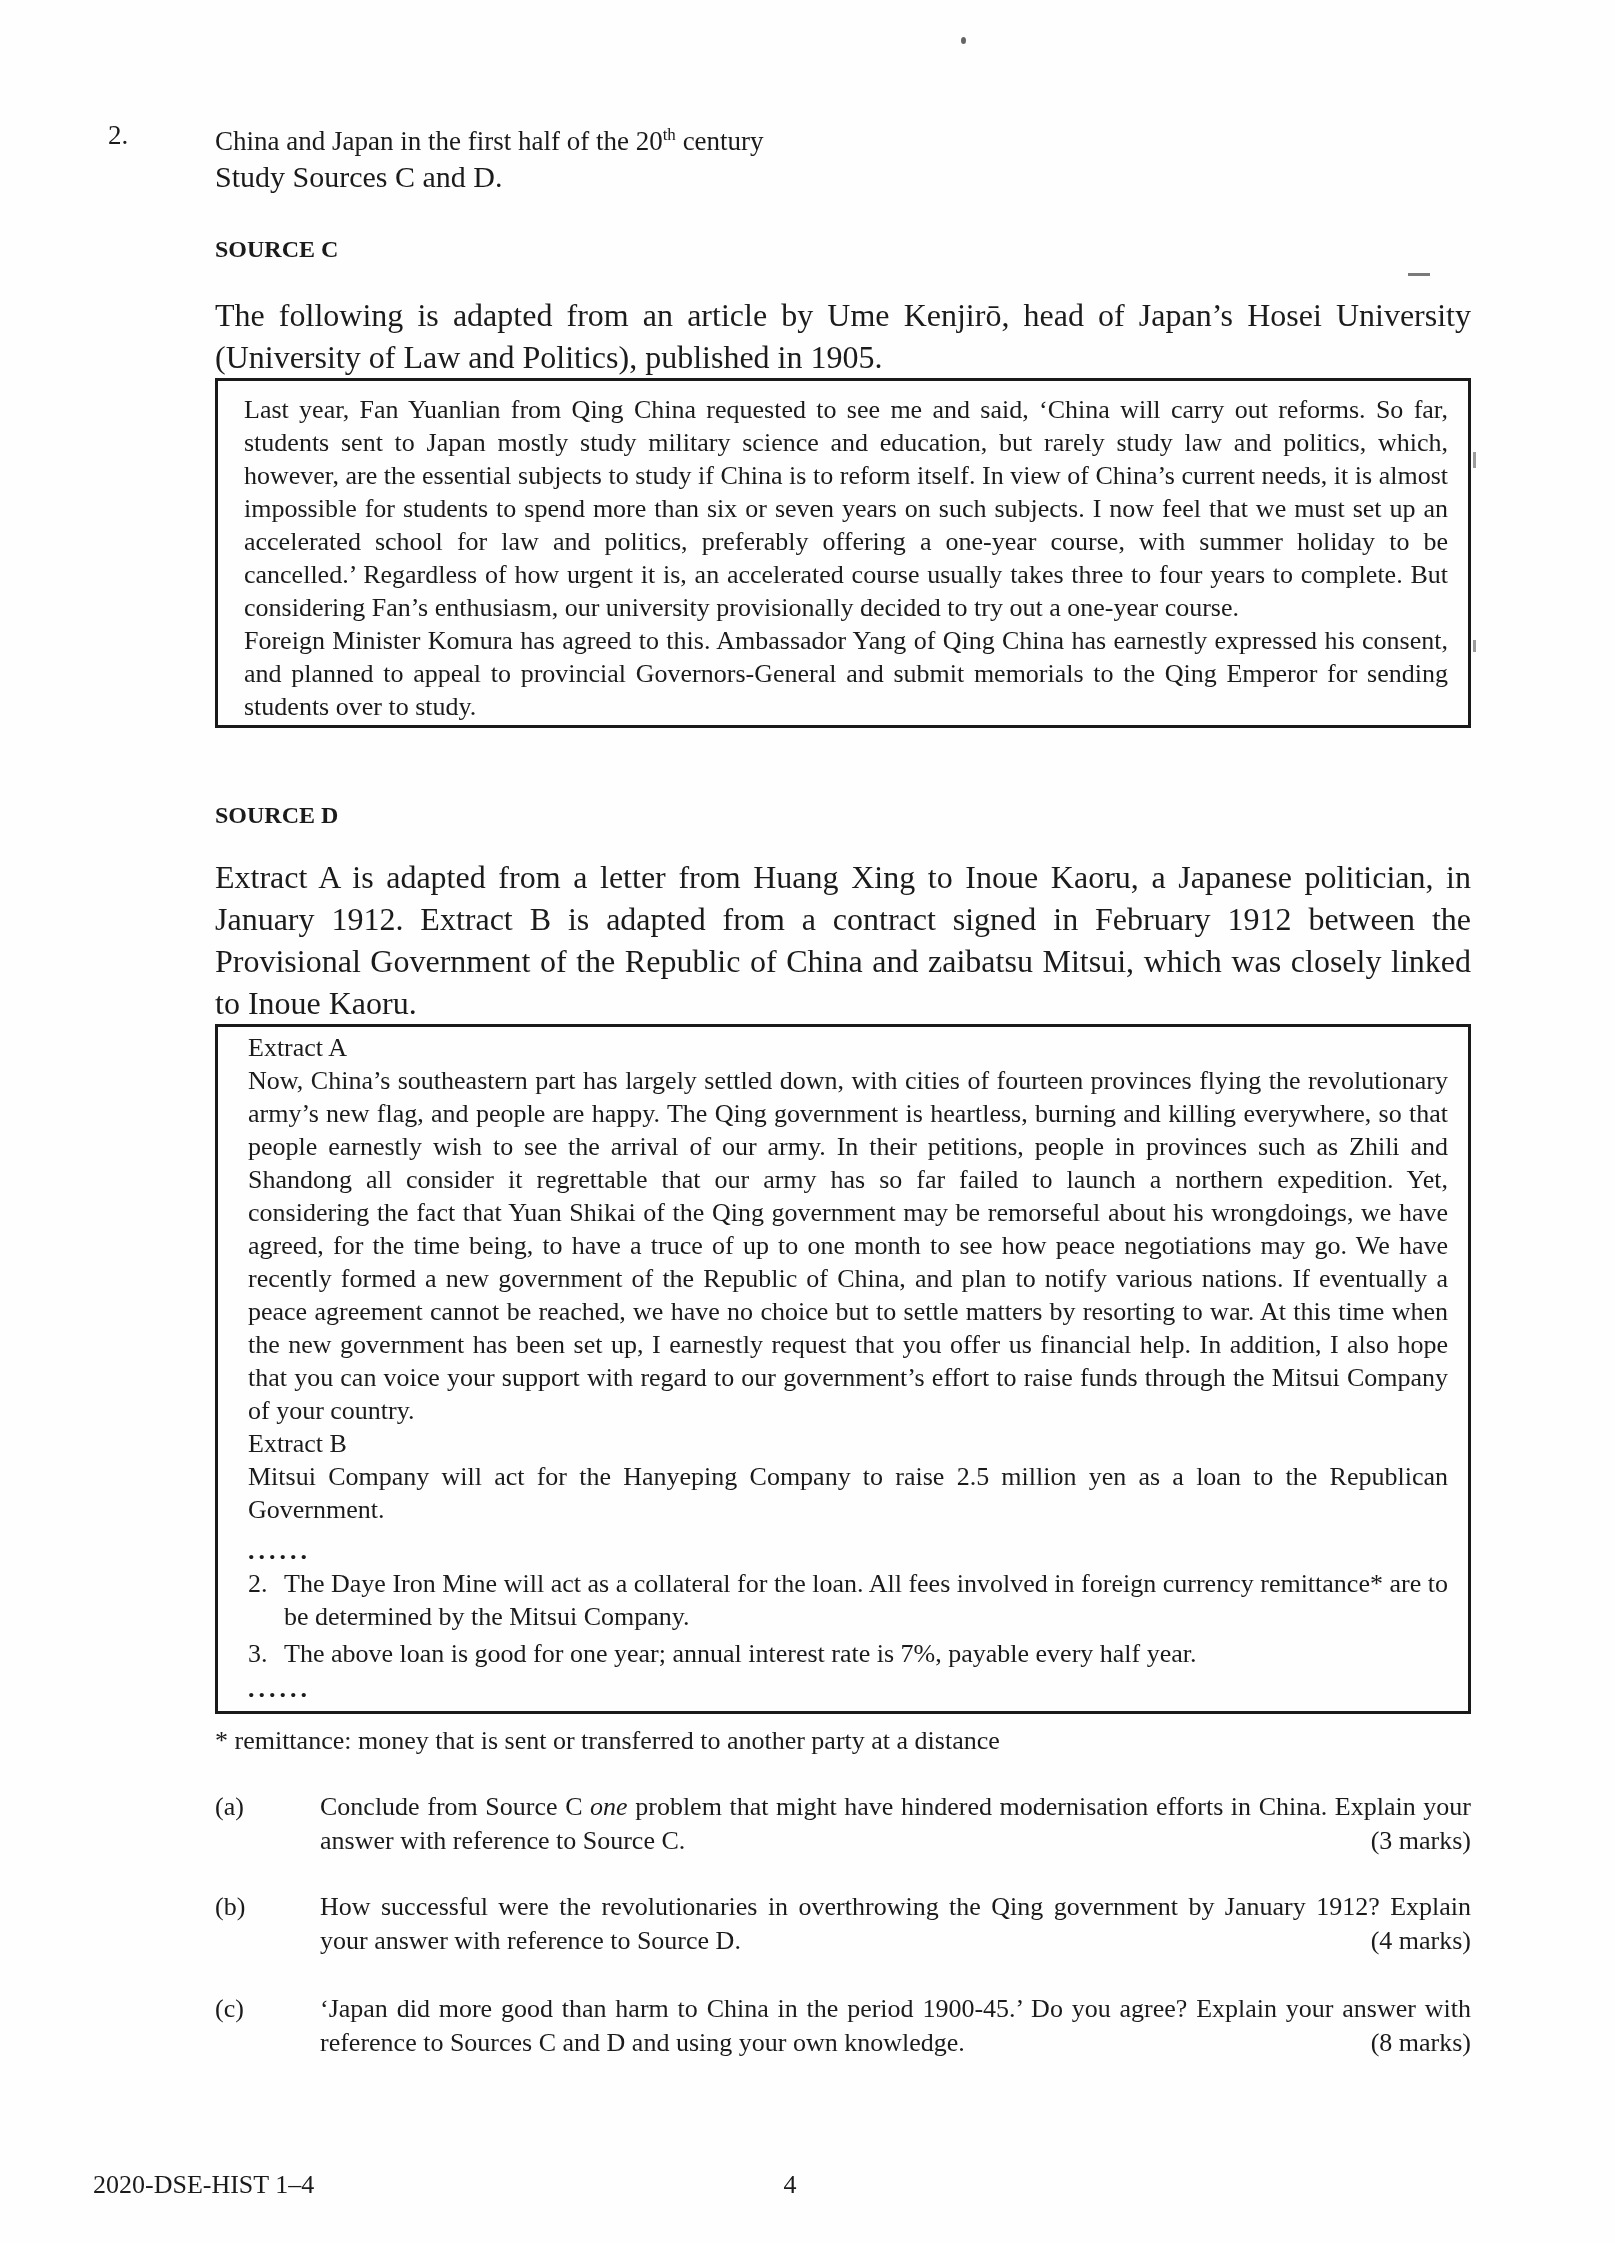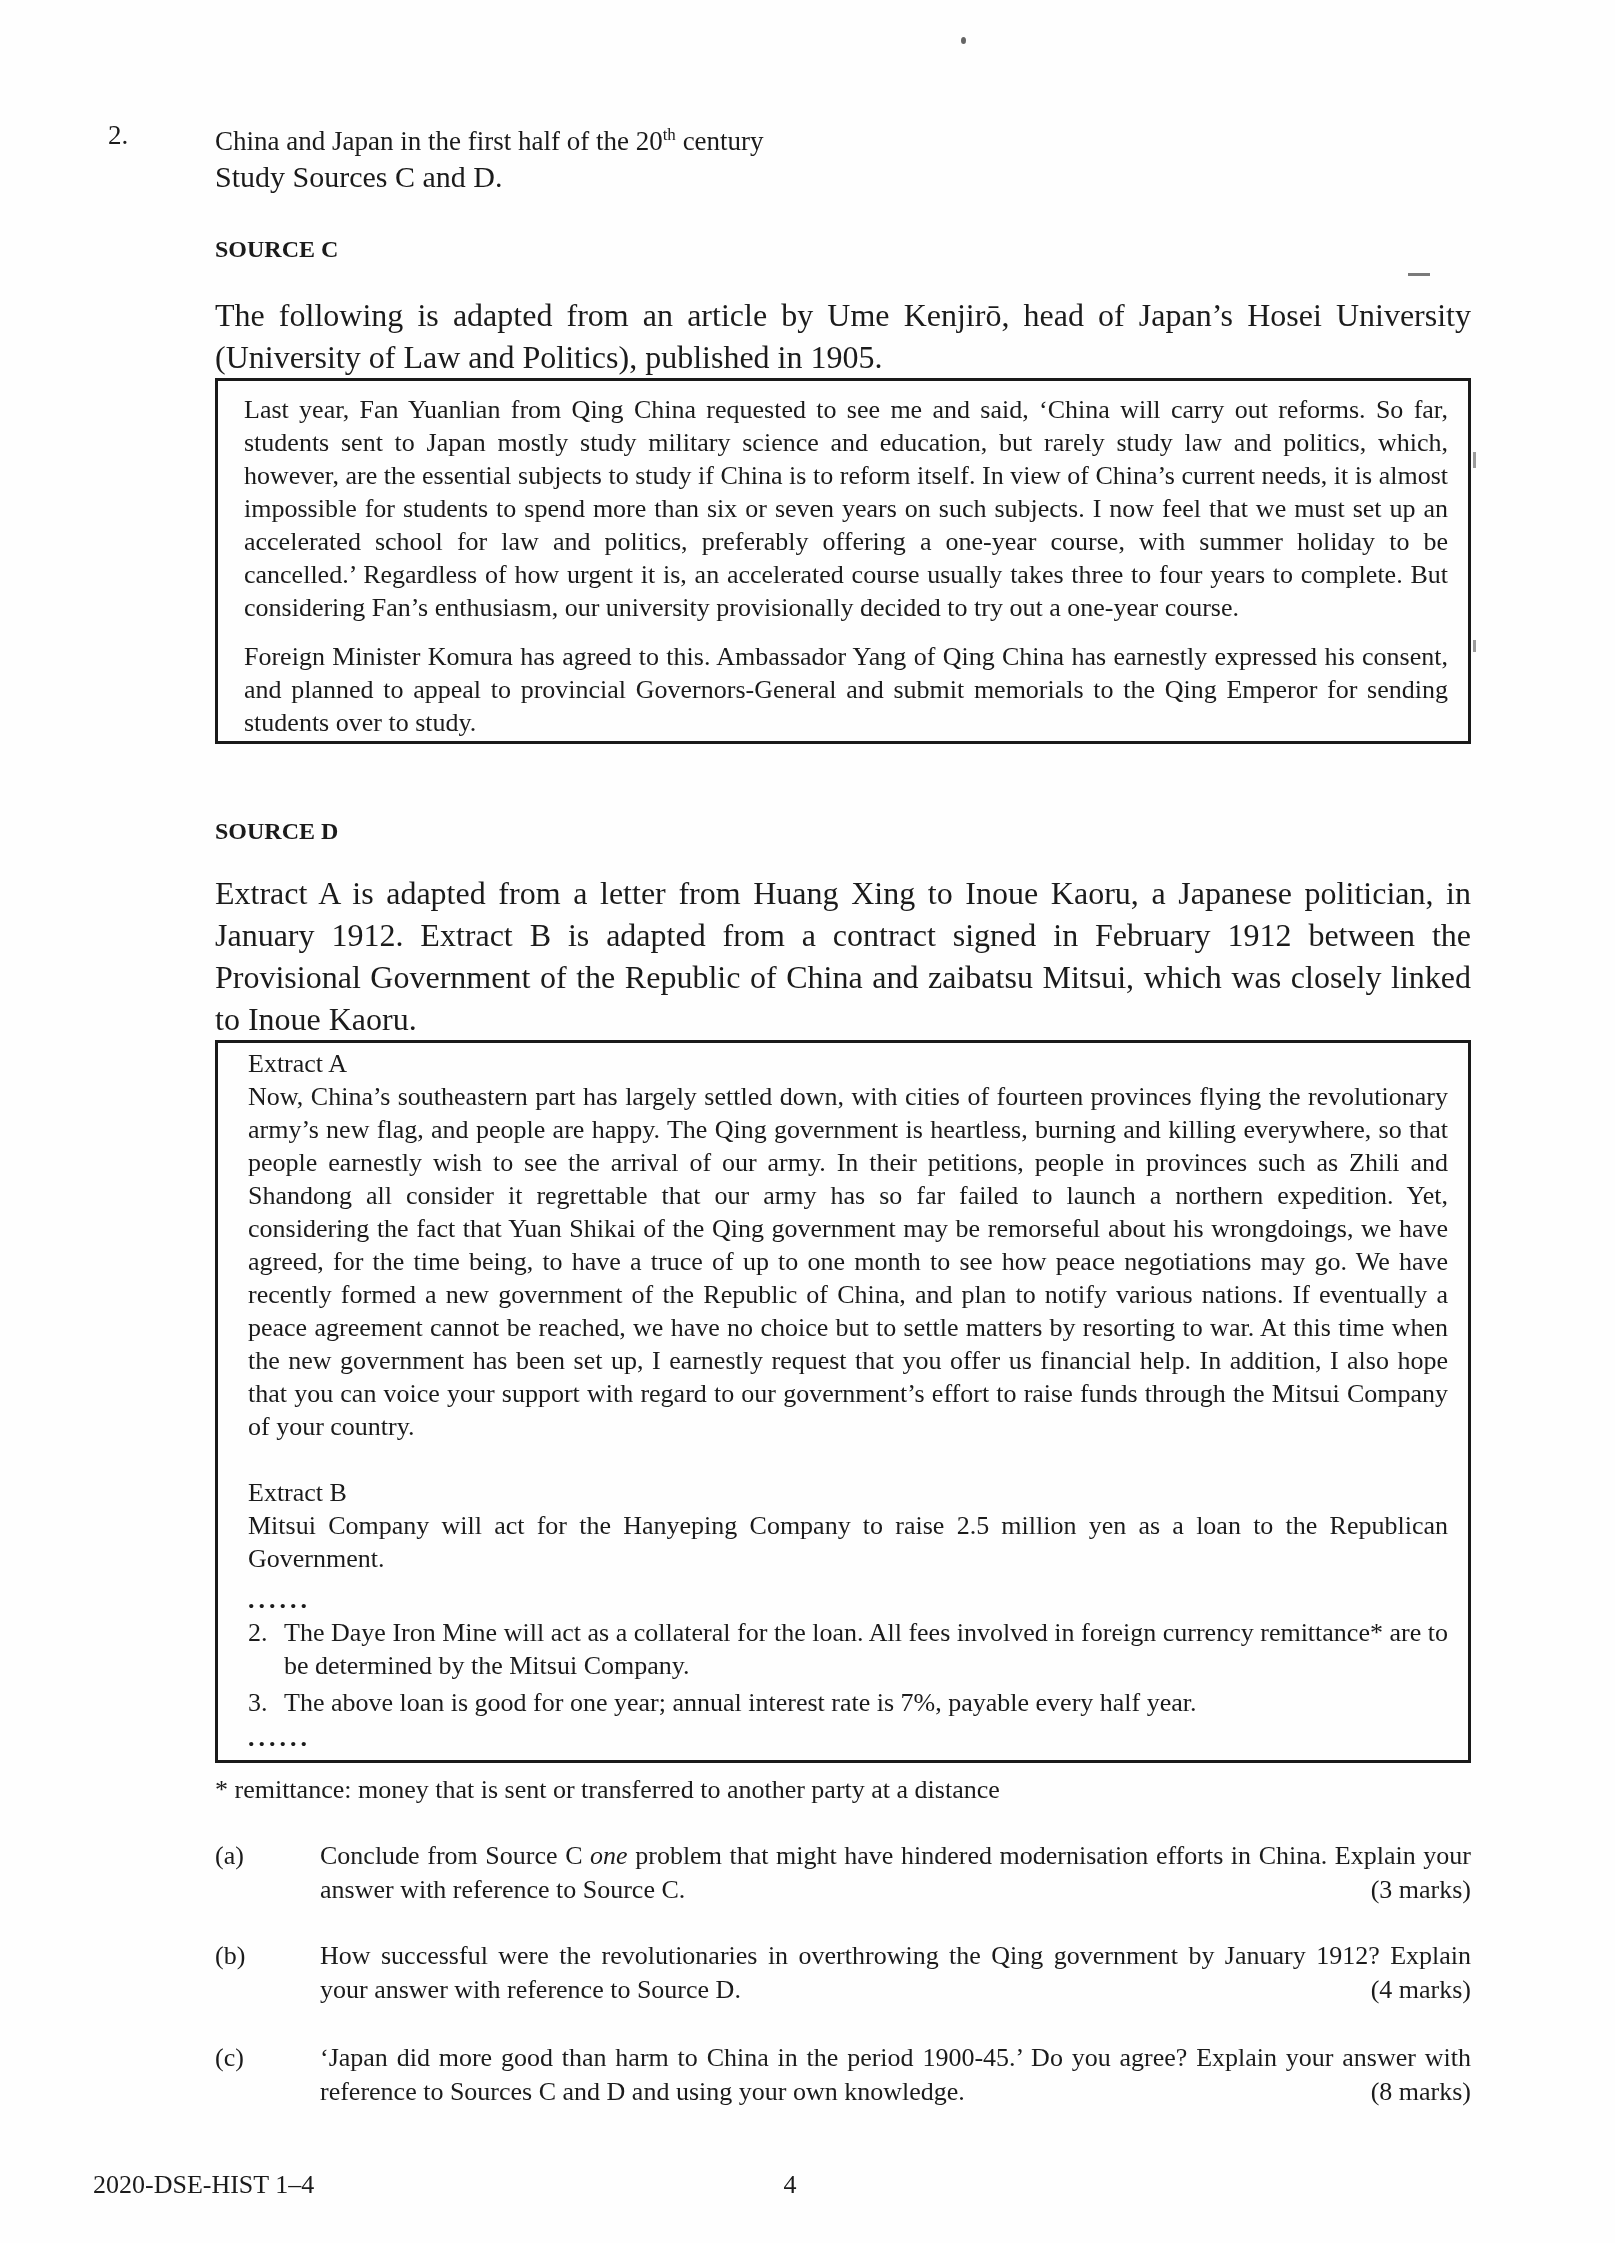--- a/index.html
+++ b/index.html
@@ -61,31 +61,30 @@
     padding: 12px 20px 2px 26px;
     margin-top: 0;
     font-size: 26px;
     line-height: 33px;
   }
   .src-box p {
     margin: 0;
     text-align: justify;
   }
   .src-box p.second {
-    margin-top: 16px;
+    margin-top: 0;
   }
   .box-d {
     padding: 4px 20px 8px 30px;
   }
   .extract-label {
     font-size: 26px;
     line-height: 33px;
   }
   .extract-b-label {
-    margin-top: 33px;
   }
   .dots {
     font-size: 26px;
     line-height: 24px;
     letter-spacing: 4px;
     margin-top: 13px;
     font-weight: bold;
   }
   .dots-2 {
     margin-top: 7px;

